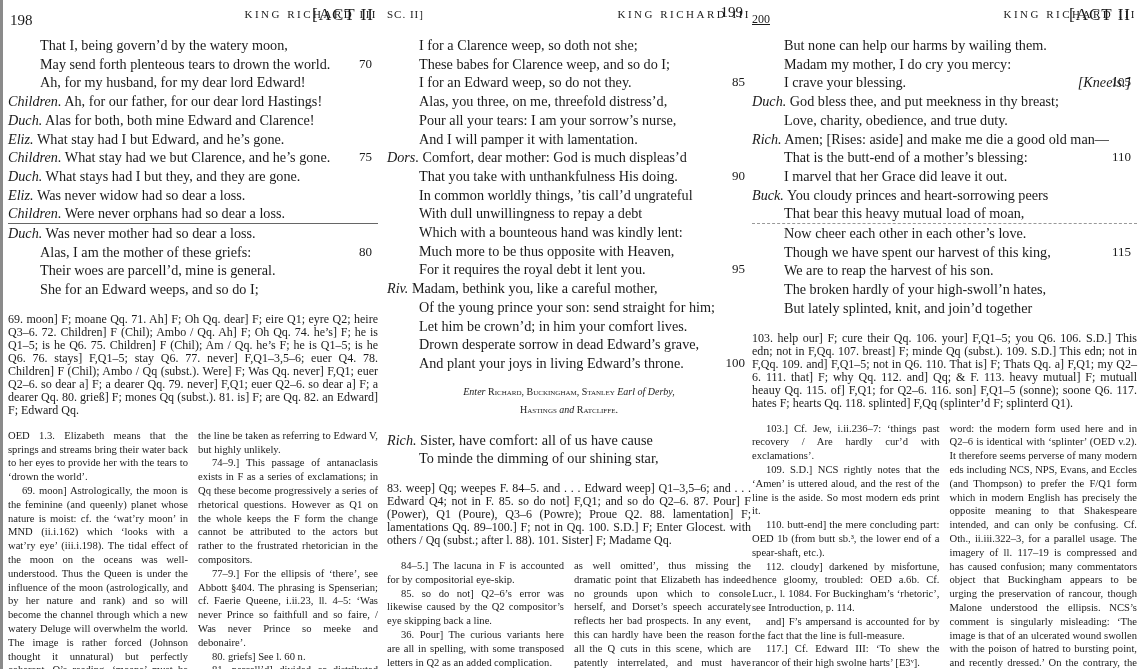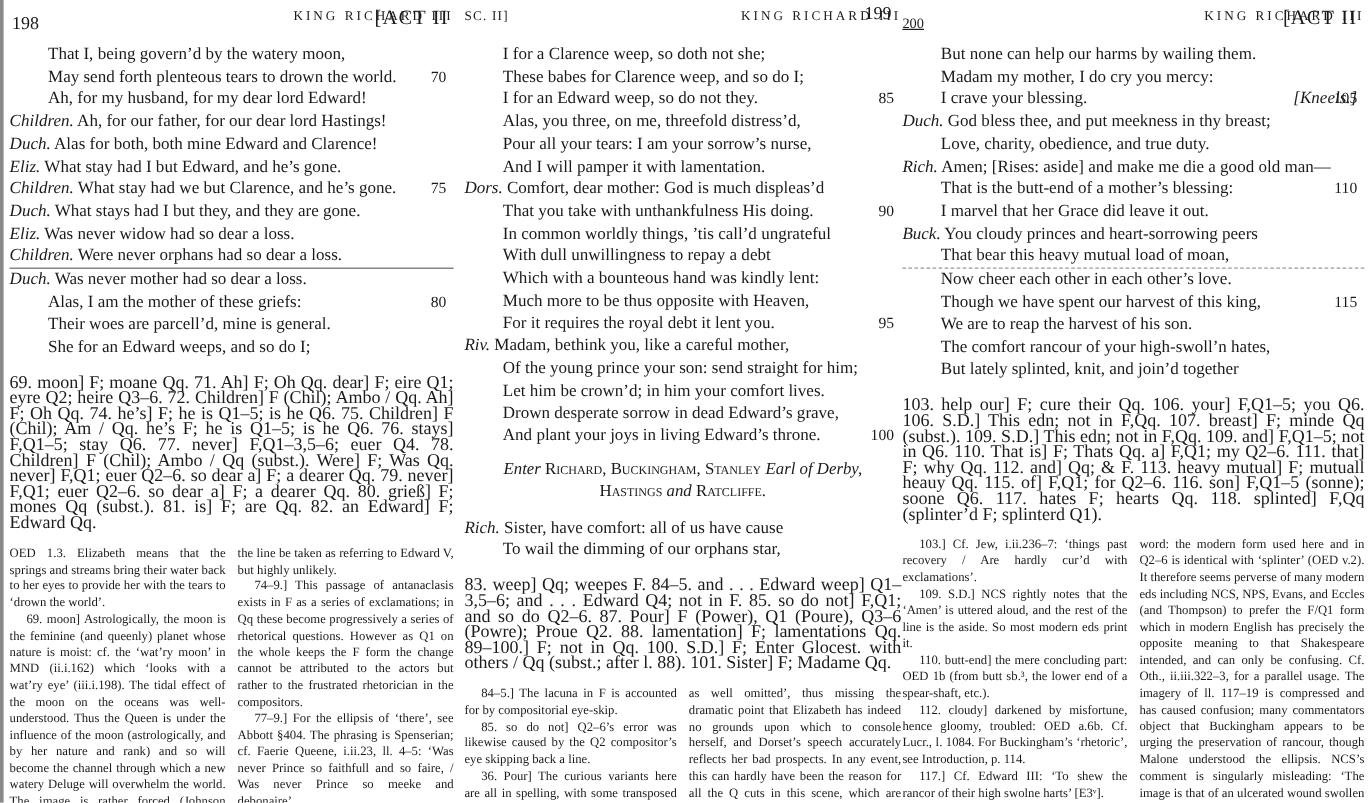--- a/index.html
+++ b/index.html
@@ -25,25 +25,25 @@
   #p200 .head .num { left: 0; top: 12px; font-size: 12px; text-decoration: underline; }
   #p200 .head .act { right: 6px; }
 
   .verse { margin-top: 10px; }
   .vline { position: relative; font-size: 14.2px; line-height: 18.7px; white-space: nowrap; }
   .vline .spk { font-style: italic; }
   .vline .txt.ind { padding-left: 32px; }
   .vline .lno { position: absolute; right: 6px; top: 0; font-size: 13px; }
   .vline .sd { position: absolute; right: 6px; top: 0; font-style: italic; }
 
-  .stage { text-align: center; font-size: 14px; line-height: 18px; margin: 10px 0 12px; }
+  .stage { text-align: center; font-size: 10px; line-height: 18px; margin: 10px 0 12px; }
   .stage i { font-style: italic; }
   .sc { font-variant: small-caps; }
 
-  .tnotes { font-size: 15px; line-height: 13px; text-align: justify; margin-top: 14px; }
+  .tnotes { font-size: 12px; line-height: 13px; text-align: justify; margin-top: 14px; }
 
   .cols { display: flex; gap: 10px; margin-top: 12px; font-size: 10.6px; line-height: 13.8px; text-align: justify; }
   .cols .col { flex: 1; }
   .cols p { margin: 0; }
   .cols p.ind { text-indent: 14px; }
 </style>
 </head>
 <body>
 
 <div class="left-edge"></div>
@@ -119,21 +119,21 @@
       <i>Earl of Derby,</i>
     </div>
     <div>
       <span class="sc">Hastings</span>
       <i>and</i>
       <span class="sc">Ratcliffe.</span>
     </div>
   </div>
   <div class="verse" style="margin-top:0">
       <div class="vline"><span class="spk">Rich.</span>  <span class="txt">Sister, have comfort: all of us have cause</span></div>
-      <div class="vline"><span class="txt ind">To wail the dimming of our orphans star,</span></div>
+      <div class="vline"><span class="txt ind">To minde the dimming of our shining star,</span></div>
     </div>
   <div class="tnotes">83. weep] Qq; weepes F.     84–5. and . . . Edward weep] Q1–3,5–6; and . . . Edward Q4; not in F.     85. so do not] F,Q1; and so do Q2–6.     87. Pour] F (Power), Q1 (Poure), Q3–6 (Powre); Proue Q2.     88. lamentation] F; lamentations Qq.     89–100.] F; not in Qq.     100. S.D.] F; Enter Glocest. with others / Qq (subst.; after l. 88).     101. Sister] F; Madame Qq.</div>
   <div class="cols">
     <div class="col">
         <p class="ind">84–5.] The lacuna in F is accounted for by compositorial eye-skip.</p>
         <p class="ind">85. so do not] Q2–6’s error was likewise caused by the Q2 compositor’s eye skipping back a line.</p>
         <p class="ind">36. Pour] The curious variants here are all in spelling, with some transposed letters in Q2 as an added complication.</p>
         <p class="ind">89–100.] The omission of this passage from Q is part of a deliberate cut which eliminated Dorset and Rivers from this scene. Smidt (p. 125) complains that Dorset’s comfort is ‘cold and uncharitable . . . and just</p>
       </div>
     <div class="col">
@@ -156,29 +156,30 @@
       <div class="vline"><span class="spk">Duch.</span>  <span class="txt">God bless thee, and put meekness in thy breast;</span></div>
       <div class="vline"><span class="txt ind">Love, charity, obedience, and true duty.</span></div>
       <div class="vline"><span class="spk">Rich.</span>  <span class="txt">Amen; [Rises: aside] and make me die a good old man—</span></div>
       <div class="vline"><span class="txt ind">That is the butt-end of a mother’s blessing:</span><span class="lno">110</span></div>
       <div class="vline"><span class="txt ind">I marvel that her Grace did leave it out.</span></div>
       <div class="vline"><span class="spk">Buck.</span>  <span class="txt">You cloudy princes and heart-sorrowing peers</span></div>
       <div class="vline" style="border-bottom: 1px dashed rgb(153, 153, 153);"><span class="txt ind">That bear this heavy mutual load of moan,</span></div>
       <div class="vline"><span class="txt ind">Now cheer each other in each other’s love.</span></div>
       <div class="vline"><span class="txt ind">Though we have spent our harvest of this king,</span><span class="lno">115</span></div>
       <div class="vline"><span class="txt ind">We are to reap the harvest of his son.</span></div>
-      <div class="vline"><span class="txt ind">The comfort rancour of your high-swoll’n hates,</span></div>
+      <div class="vline"><span class="txt ind">The broken hardly of your high-swoll’n hates,</span></div>
       <div class="vline"><span class="txt ind">But lately splinted, knit, and join’d together</span></div>
     </div>
   <div class="tnotes">103. help our] F; cure their Qq.     106. your] F,Q1–5; you Q6.     106. S.D.] This edn; not in F,Qq.     107. breast] F; minde Qq (subst.).     109. S.D.] This edn; not in F,Qq.     109. and] F,Q1–5; not in Q6.     110. That is] F; Thats Qq.     a] F,Q1; my Q2–6.     111. that] F; why Qq.     112. and] Qq; &amp; F.     113. heavy mutual] F; mutuall heauy Qq.     115. of] F,Q1; for Q2–6.     116. son] F,Q1–5 (sonne); soone Q6.     117. hates F; hearts Qq.     118. splinted] F,Qq (splinter’d F; splinterd Q1).</div>
   <div class="cols">
     <div class="col">
         <p class="ind">103.] Cf. Jew, i.ii.236–7: ‘things past recovery / Are hardly cur’d with exclamations’.</p>
         <p class="ind">109. S.D.] NCS rightly notes that the ‘Amen’ is uttered aloud, and the rest of the line is the aside. So most modern eds print it.</p>
         <p class="ind">110. butt-end] the mere concluding part: OED 1b (from butt sb.³, the lower end of a spear-shaft, etc.).</p>
         <p class="ind">112. cloudy] darkened by misfortune, hence gloomy, troubled: OED a.6b. Cf. Lucr., l. 1084. For Buckingham’s ‘rhetoric’, see Introduction, p. 114.</p>
+        <p class="ind">and] F’s ampersand is accounted for by the fact that the line is full-measure.</p>
         <p class="ind">117.] Cf. Edward III: ‘To shew the rancor of their high swolne harts’ [E3ᵛ].</p>
       </div>
     <div class="col">
         <p>word: the modern form used here and in Q2–6 is identical with ‘splinter’ (OED v.2). It therefore seems perverse of many modern eds including NCS, NPS, Evans, and Eccles (and Thompson) to prefer the F/Q1 form which in modern English has precisely the opposite meaning to that Shakespeare intended, and can only be confusing. Cf. Oth., ii.iii.322–3, for a parallel usage. The imagery of ll. 117–19 is compressed and has caused confusion; many commentators object that Buckingham appears to be urging the preservation of rancour, though Malone understood the ellipsis. NCS’s comment is singularly misleading: ‘The image is that of an ulcerated wound swollen with the poison of hatred to bursting point, and recently dressed.’ On the contrary, the image is of a broken festered limb which has been</p>
       </div>
   </div>
 </div>
 
 </body></html>

